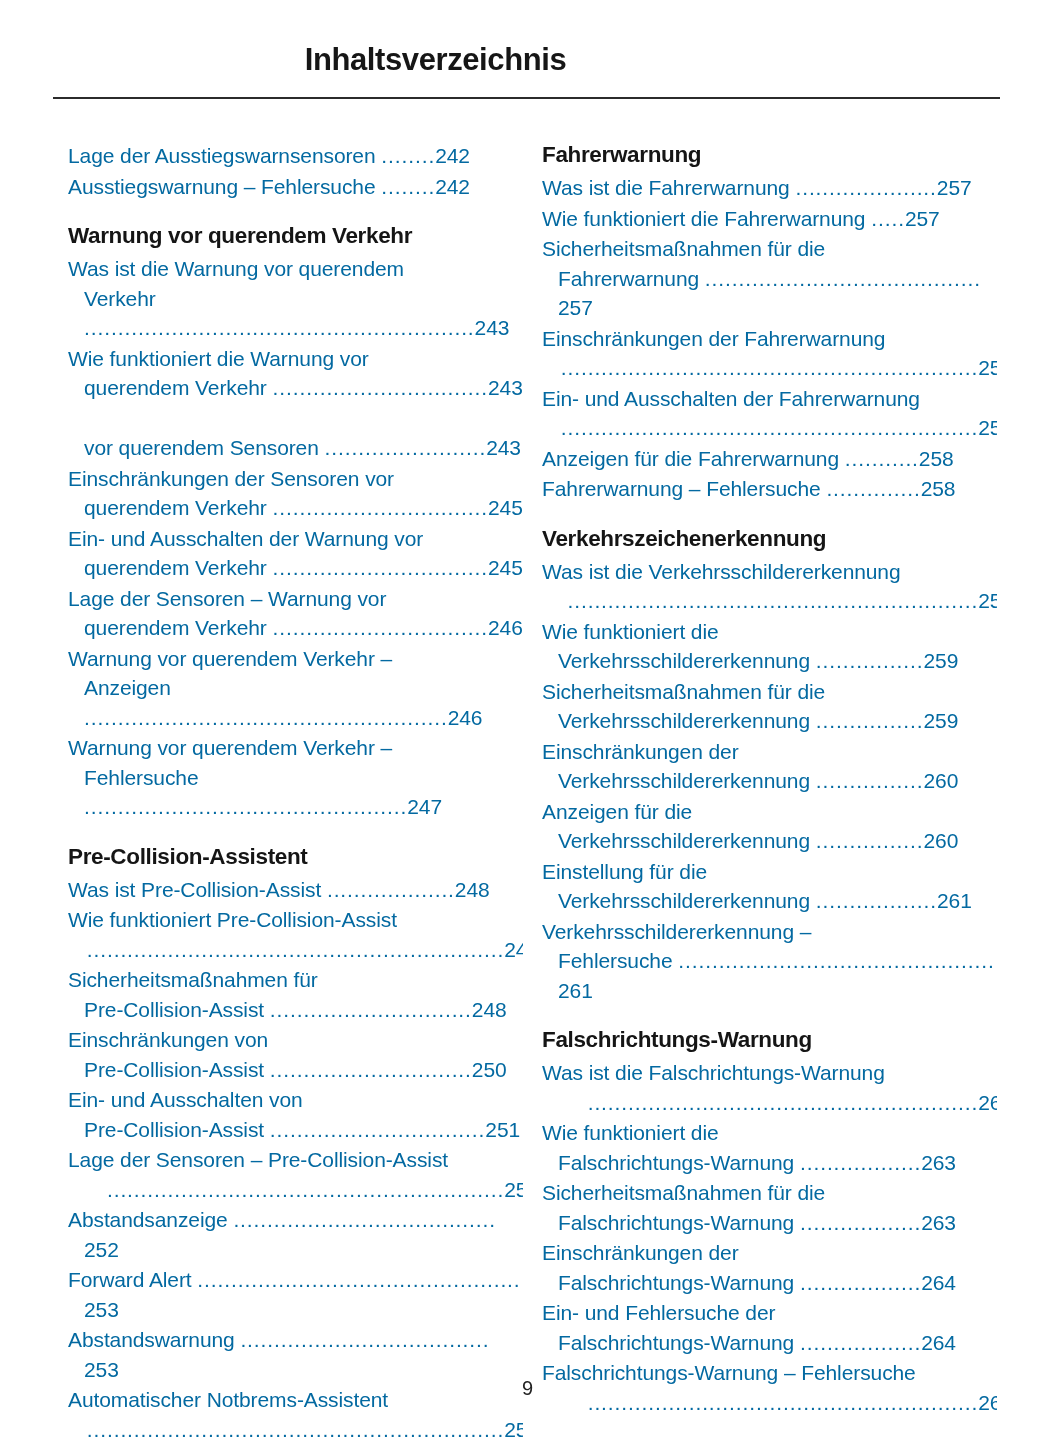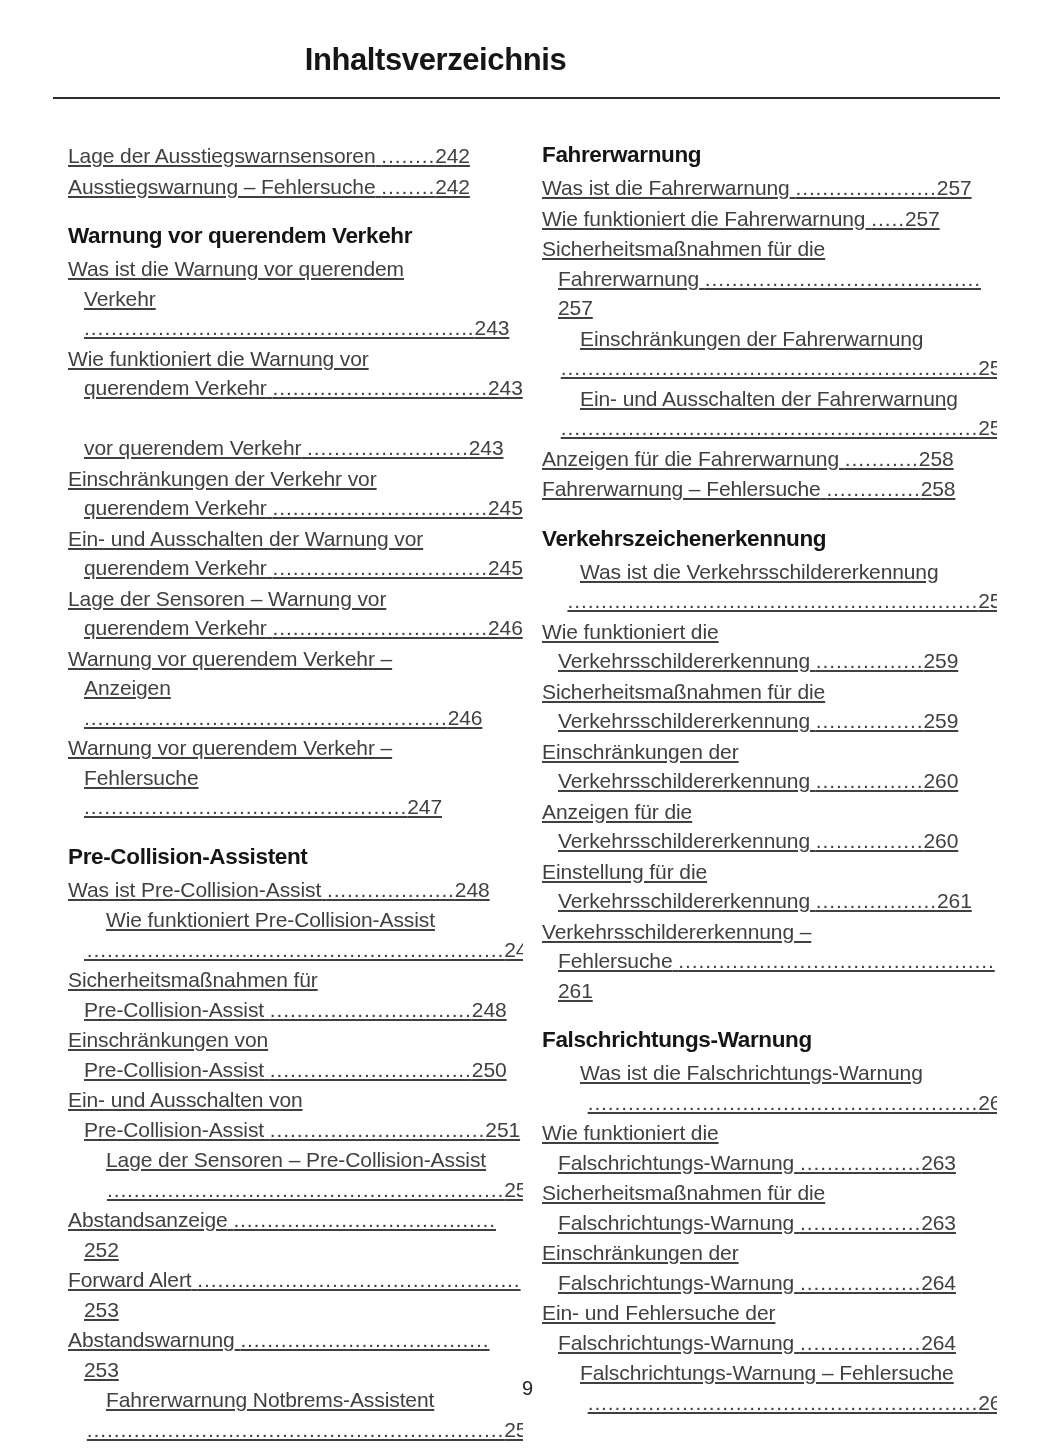--- a/index.html
+++ b/index.html
@@ -70,32 +70,30 @@
     text-indent: -16px;
   }
   .section-heading.first {
     margin-top: 0;
   }
 
   
   .toc-entry {
     font-size: 21px;
     line-height: 29.5px;
-    color: #404040;
+    color: #0369a1;
     margin: 0 0 1px 0;
     padding-left: 16px;
     text-indent: -16px;
     display: block;
     letter-spacing: -0.1px;
-    text-decoration: underline;
   }
   
   .entry-inner {
     display: block;
-    margin-left: 38px;
   }
   .leader {
     
     letter-spacing: 0.9px;
     font-size: 21px;
     word-break: break-all;
     overflow-wrap: anywhere;
   }
   .pageno {
     white-space: nowrap;
@@ -132,22 +130,22 @@
 
   <div class="header-rule"></div>
 
   <div class="columns">
     <div class="col col-left" id="col-left">
         <div class="toc-entry"><span>Lage der Ausstiegswarnsensoren</span> <span class="leader">........</span><span class="pageno">242</span></div>
         <div class="toc-entry"><span>Ausstiegswarnung – Fehlersuche</span> <span class="leader">........</span><span class="pageno">242</span></div>
         <div class="section-heading">Warnung vor querendem Verkehr</div>
         <div class="toc-entry"><span>Was ist die Warnung vor querendem</span><br><span>Verkehr</span> <span class="leader">..........................................................</span><span class="pageno">243</span></div>
         <div class="toc-entry"><span>Wie funktioniert die Warnung vor</span><br><span>querendem Verkehr</span> <span class="leader">................................</span><span class="pageno">243</span></div>
-        <div class="toc-entry"><br><span>vor querendem Verkehr</span> <span class="leader">........................</span><span class="pageno">243</span></div>
-        <div class="toc-entry"><span>Einschränkungen der Verkehr vor</span><br><span>querendem Verkehr</span> <span class="leader">................................</span><span class="pageno">245</span></div>
+        <div class="toc-entry"><br><span>vor querendem Sensoren</span> <span class="leader">........................</span><span class="pageno">243</span></div>
+        <div class="toc-entry"><span>Einschränkungen der Sensoren vor</span><br><span>querendem Verkehr</span> <span class="leader">................................</span><span class="pageno">245</span></div>
         <div class="toc-entry"><span>Ein- und Ausschalten der Warnung vor</span><br><span>querendem Verkehr</span> <span class="leader">................................</span><span class="pageno">245</span></div>
         <div class="toc-entry"><span>Lage der Sensoren – Warnung vor</span><br><span>querendem Verkehr</span> <span class="leader">................................</span><span class="pageno">246</span></div>
         <div class="toc-entry"><span>Warnung vor querendem Verkehr –</span><br><span>Anzeigen</span> <span class="leader">......................................................</span><span class="pageno">246</span></div>
         <div class="toc-entry"><span>Warnung vor querendem Verkehr –</span><br><span>Fehlersuche</span> <span class="leader">................................................</span><span class="pageno">247</span></div>
         <div class="section-heading">Pre-Collision-Assistent</div>
         <div class="toc-entry"><span>Was ist Pre-Collision-Assist</span> <span class="leader">...................</span><span class="pageno">248</span></div>
         <div class="toc-entry">
           <span class="entry-inner">Wie funktioniert Pre-Collision-Assist</span>
           <span class="leader-row"><span class="leader-inner"><span class="leader">...............................................................</span><span class="pageno">248</span></span></span>
         </div>
@@ -155,21 +153,21 @@
         <div class="toc-entry"><span>Einschränkungen von</span><br><span>Pre-Collision-Assist</span> <span class="leader">..............................</span><span class="pageno">250</span></div>
         <div class="toc-entry"><span>Ein- und Ausschalten von</span><br><span>Pre-Collision-Assist</span> <span class="leader">................................</span><span class="pageno">251</span></div>
         <div class="toc-entry">
           <span class="entry-inner">Lage der Sensoren – Pre-Collision-Assist</span>
           <span class="leader-row"><span class="leader-inner"><span class="leader">...........................................................</span><span class="pageno">251</span></span></span>
         </div>
         <div class="toc-entry"><span>Abstandsanzeige</span> <span class="leader">.......................................</span><span class="pageno">252</span></div>
         <div class="toc-entry"><span>Forward Alert</span> <span class="leader">................................................</span><span class="pageno">253</span></div>
         <div class="toc-entry"><span>Abstandswarnung</span> <span class="leader">.....................................</span><span class="pageno">253</span></div>
         <div class="toc-entry">
-          <span class="entry-inner">Fahrerwarnung Notbrems-Assistent</span>
+          <span class="entry-inner">Automatischer Notbrems-Assistent</span>
           <span class="leader-row"><span class="leader-inner"><span class="leader">..............................................................</span><span class="pageno">254</span></span></span>
         </div>
         <div class="toc-entry"> </div>
       </div>
     <div class="col col-right" id="col-right">
         <div class="section-heading first">Fahrerwarnung</div>
         <div class="toc-entry"><span>Was ist die Fahrerwarnung</span> <span class="leader">.....................</span><span class="pageno">257</span></div>
         <div class="toc-entry"><span>Wie funktioniert die Fahrerwarnung</span> <span class="leader">.....</span><span class="pageno">257</span></div>
         <div class="toc-entry"><span>Sicherheitsmaßnahmen für die</span><br><span>Fahrerwarnung</span> <span class="leader">.........................................</span><span class="pageno">257</span></div>
         <div class="toc-entry">

